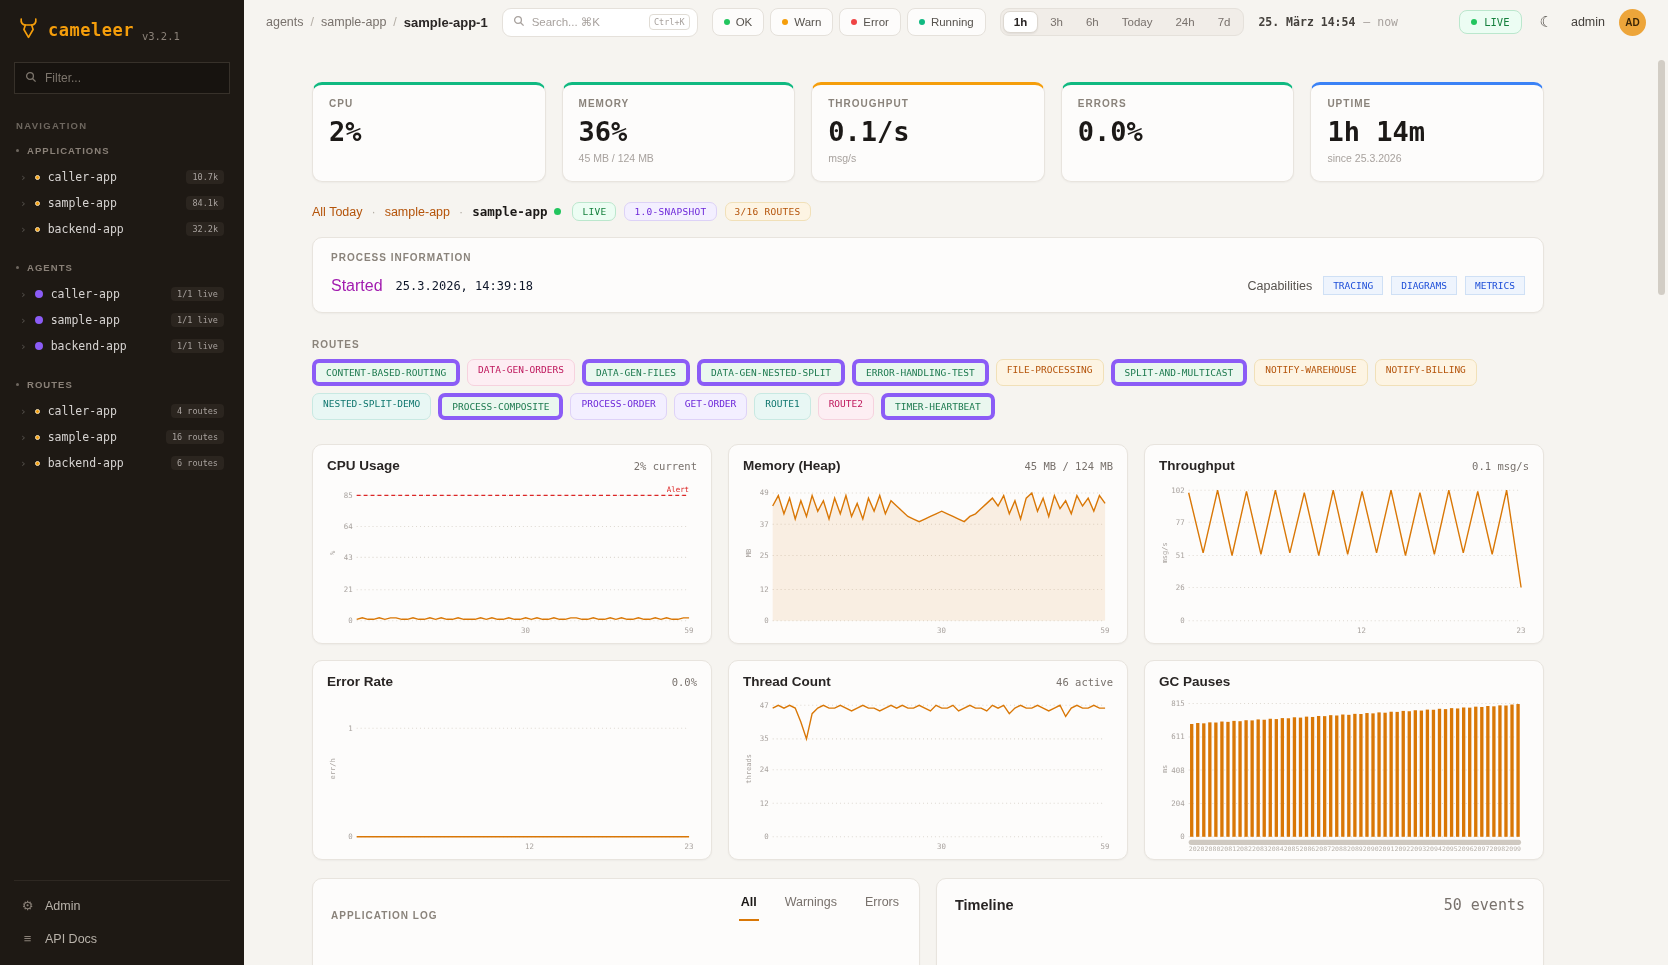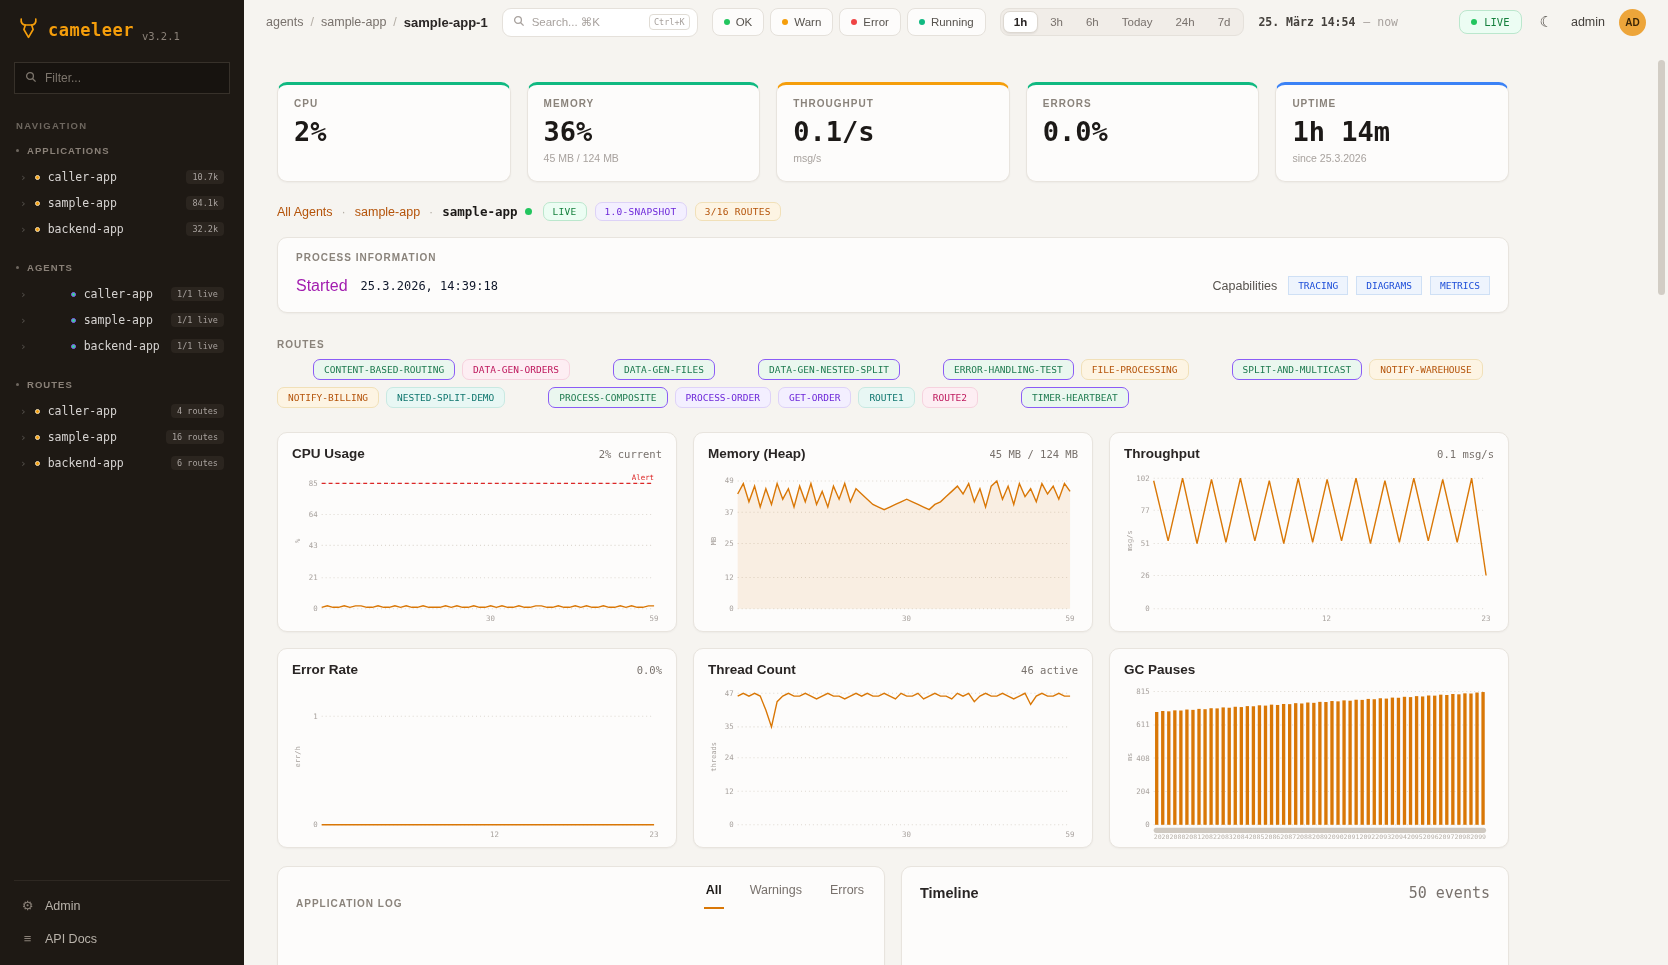--- a/index.html
+++ b/index.html
@@ -65,21 +65,21 @@
   .date-label { font-family:"DejaVu Sans Mono",monospace; font-size:11.5px; color:#44403c; font-weight:600; }
   .date-suffix { font-family:"DejaVu Sans Mono",monospace; font-size:11.5px; color:#a8a29e; }
   .live-pill { margin-left:auto; display:flex; align-items:center; gap:7px; background:#ecfdf3; border:1px solid #bbe7cd;
     color:#15803d; font-family:"DejaVu Sans Mono",monospace; font-size:10.5px; border-radius:8px; padding:5px 11px; cursor:pointer; }
   .live-dot { width:6px; height:6px; border-radius:50%; background:#22c55e; }
   .moon-btn { font-size:15px; color:#57534e; background:none; border:none; cursor:pointer; padding:2px 4px; }
   .user-name { font-size:12.5px; color:#44403c; }
   .avatar { width:27px; height:27px; border-radius:50%; background:#eda53a; color:#3b2506; display:flex;
     align-items:center; justify-content:center; font-size:10px; font-weight:700; cursor:pointer; }
 
-  .content { flex:1; overflow:hidden; padding:38px 0 0 33px; }
+  .content { flex:1; overflow:hidden; padding:38px 0 0 68px; }
   .content-inner { width:1232px; }
 
   .stats { display:grid; grid-template-columns:repeat(5,1fr); gap:16px; margin-bottom:20px; }
   .stat-card { background:#fdfcfb; border:1px solid #e8e4de; border-top:3px solid #10b981; border-radius:10px;
     padding:13px 16px 11px; box-shadow:0 1px 2px rgba(28,25,23,.04); height:100px; }
   .stat-label { font-size:10px; letter-spacing:.1em; color:#8a837b; font-weight:700; margin-bottom:8px; }
   .stat-value { font-family:"DejaVu Sans Mono",monospace; font-size:27px; font-weight:700; color:#1c1917; line-height:1.1; }
   .stat-sub { font-size:10.5px; color:#a8a29e; margin-top:5px; min-height:13px; }
 
   .agent-bar { display:flex; align-items:center; gap:9px; font-size:12.5px; margin-bottom:16px; }
@@ -101,21 +101,21 @@
   .started-value { font-family:"DejaVu Sans Mono",monospace; font-size:12px; color:#0f172a; font-weight:400; }
   .process-caps { margin-left:auto; display:flex; align-items:center; gap:8px; }
   .caps-label { font-size:12.5px; color:#57534e; margin-right:3px; }
   .cap-pill { font-family:"DejaVu Sans Mono",monospace; font-size:9.5px; background:#eef4fd; border:1px solid #cfe0f5;
     color:#1d4ed8; border-radius:0; padding:3px 9px; cursor:pointer; }
 
   .routes-sec { margin-bottom:24px; }
   .routes-title { font-size:10px; letter-spacing:.1em; color:#8a837b; font-weight:700; margin-bottom:9px; }
   .route-chips { display:flex; flex-wrap:wrap; gap:7px; }
   .route-chip { font-family:"DejaVu Sans Mono",monospace; font-size:9.5px; padding:4px 10px; border-radius:7px; cursor:pointer; }
-  .green { background:#eaf7ef; border:1px solid #8b5cf6; color:#1d7a4f;margin-left:36px; }
+  .green { background:#eaf7ef; border:4px solid #8b5cf6; color:#1d7a4f; }
   .pink  { background:#fdeef3; border:1px solid #f6d2de; color:#be185d; }
   .purple{ background:#f3efff; border:1px solid #ded2f8; color:#6d28d9; }
   .amber { background:#fdf4e3; border:1px solid #f1e0b8; color:#b45309; }
   .teal  { background:#e8f7f4; border:1px solid #c8e9e2; color:#0f766e; }
 
   .charts { display:grid; grid-template-columns:repeat(3,1fr); gap:16px; margin-bottom:18px; }
   .chart-card { padding:13px 14px 6px; }
   .chart-head { display:flex; align-items:baseline; justify-content:space-between; margin-bottom:4px; }
   .chart-title { font-size:13.5px; font-weight:700; color:#292524; }
   .chart-val { font-family:"DejaVu Sans Mono",monospace; font-size:10.5px; color:#78716c; }
@@ -372,21 +372,21 @@
           </div>
 
           <div class="stat-card" style="border-top-color: rgb(59, 130, 246);">
             <div class="stat-label">UPTIME</div>
             <div class="stat-value">1h 14m</div>
             <div class="stat-sub">since 25.3.2026</div>
           </div>
         </div>
 
       <div class="agent-bar">
-        <span class="agent-link">All Agents</span>
+        <span class="agent-link">All Today</span>
         <span class="agent-sep">·</span>
         <span class="agent-link">sample-app</span>
         <span class="agent-sep">·</span>
         <span class="agent-current">sample-app</span>
         <span class="status-dot-green"></span>
         <span style="display:flex;gap:8px;align-items:center;">
 
             <span class="badge-pill b-green">LIVE</span>
 
             <span class="badge-pill b-purple">1.0-SNAPSHOT</span>

